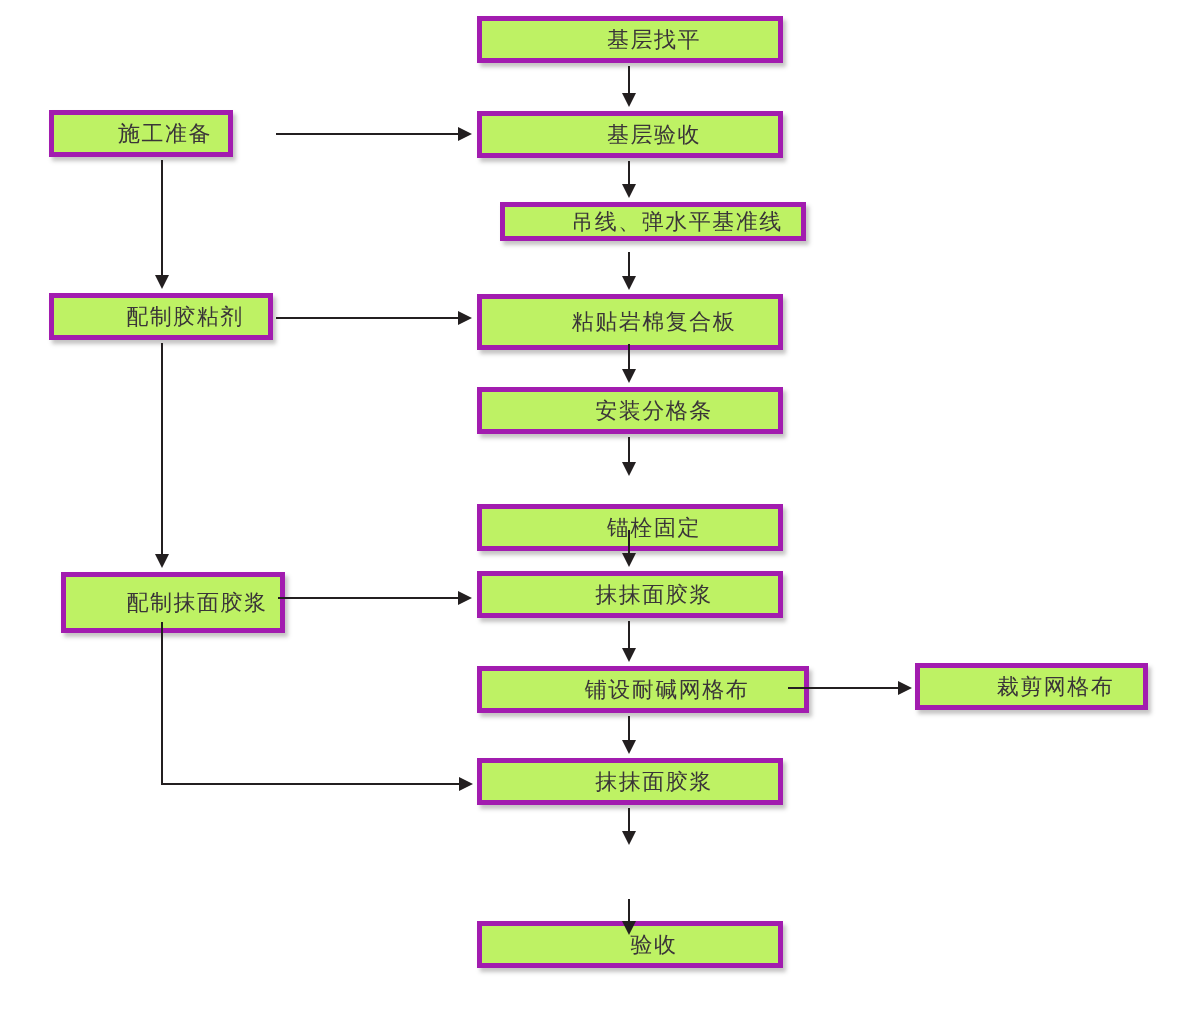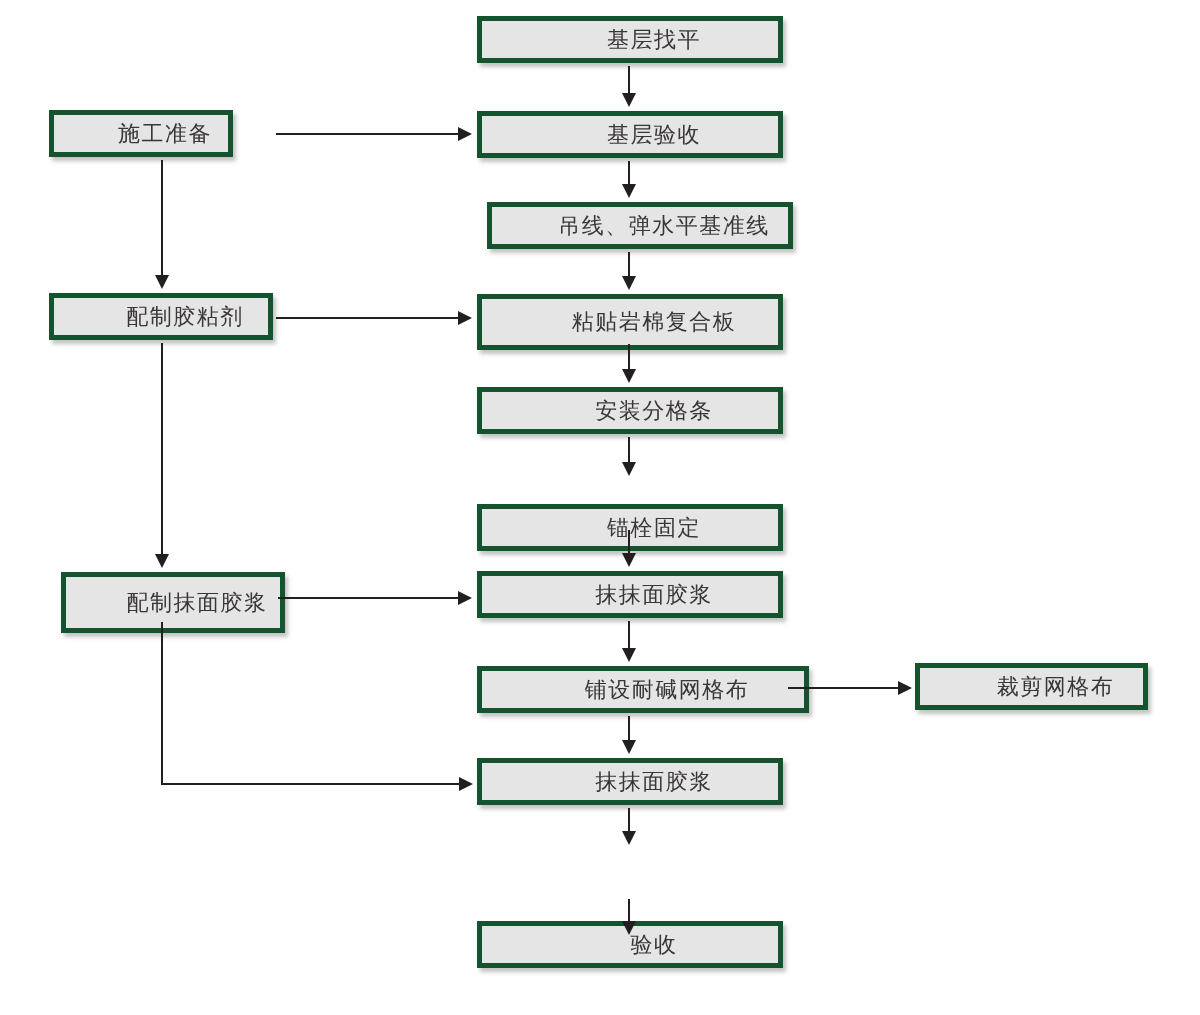--- a/index.html
+++ b/index.html
@@ -6,22 +6,22 @@
   .canvas{
     position:relative;
     width:1200px;height:1015px;
     background:#ffffff;
     font-family:"Liberation Sans",sans-serif;
     overflow:hidden;
   }
   .node{
     position:absolute;
     box-sizing:border-box;
-    border:5px solid #14532d;
-    background:#e5e5e5;
+    border:5px solid #a21caf;
+    background:#bef264;
     box-shadow:3px 4px 4px rgba(90,85,85,0.35);
     display:flex;align-items:center;justify-content:center;
     font-size:22px;color:#3a3538;letter-spacing:1.5px;
     white-space:nowrap;
     padding-left:48px;
   }
   .arrow{display:contents;}
   .vline{position:absolute;width:2px;background:#231f20;}
   .hline{position:absolute;height:2px;background:#231f20;}
   .head-down{
@@ -38,21 +38,21 @@
   }
 </style>
 </head>
 <body>
 
 <div class="canvas">
 
   
   <div class="node" style="left:477px;top:16px;width:306px;height:47px">基层找平</div>
   <div class="node" style="left:477px;top:111px;width:306px;height:47px">基层验收</div>
-  <div class="node" style="left:487px;top:202px;width:306px;height:47px">吊线、弹水平基准线</div>
+  <div class="node" style="left:500px;top:202px;width:306px;height:39px">吊线、弹水平基准线</div>
   <div class="node" style="left:477px;top:294px;width:306px;height:56px">粘贴岩棉复合板</div>
   <div class="node" style="left:477px;top:387px;width:306px;height:47px">安装分格条</div>
   <div class="node" style="left:477px;top:504px;width:306px;height:47px">锚栓固定</div>
   <div class="node" style="left:477px;top:571px;width:306px;height:47px">抹抹面胶浆</div>
   <div class="node" style="left:477px;top:666px;width:332px;height:47px">铺设耐碱网格布</div>
   <div class="node" style="left:477px;top:758px;width:306px;height:47px">抹抹面胶浆</div>
   <div class="node" style="left:477px;top:921px;width:306px;height:47px">验收</div>
 
   
   <div class="node" style="left:49px;top:110px;width:184px;height:47px">施工准备</div>

